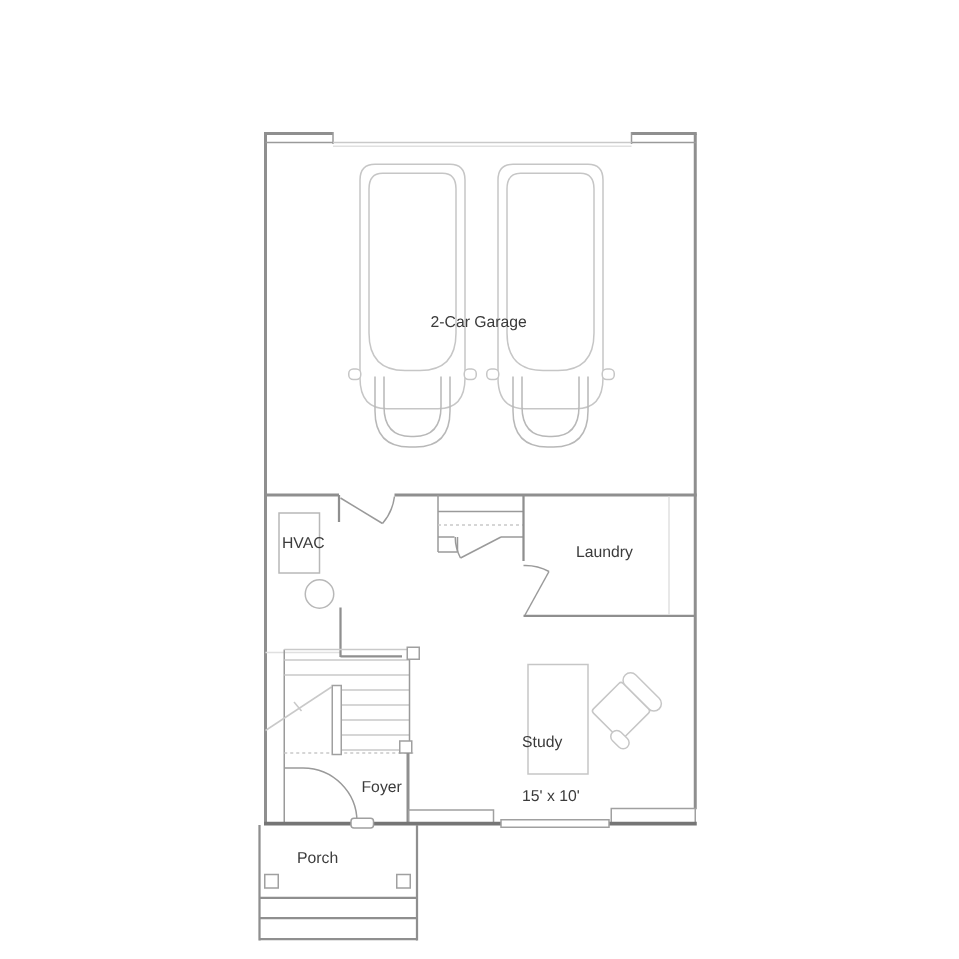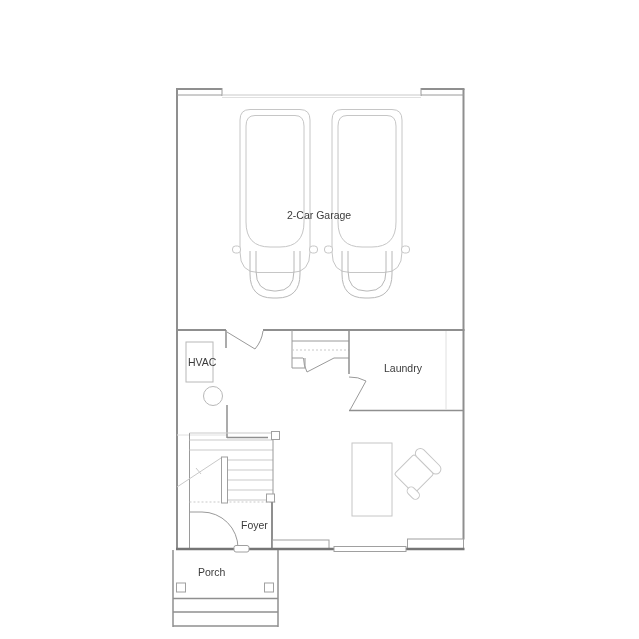--- a/index.html
+++ b/index.html
@@ -190,17 +190,21 @@
       <rect class="furn" x="420" y="484" width="14" height="8" rx="4"></rect>
     </g>
   </svg>
 
   <div class="room-label" style="left:287px;top:209px;">2-Car Garage</div>
 
   <div class="room-label" style="left:188px;top:356px;">HVAC</div>
 
   <div class="room-label" style="left:384px;top:362px;">Laundry</div>
 
+  <div class="room-label" style="left:348px;top:465px;">
+    <div>Study</div>
+    <div>15' x 10'</div>
+  </div>
 
   <div class="room-label" style="left:213px;top:519px;margin-left:28px;">Foyer</div>
 
   <div class="room-label" style="left:198px;top:566px;">Porch</div>
 </div>
 
 </body></html>

